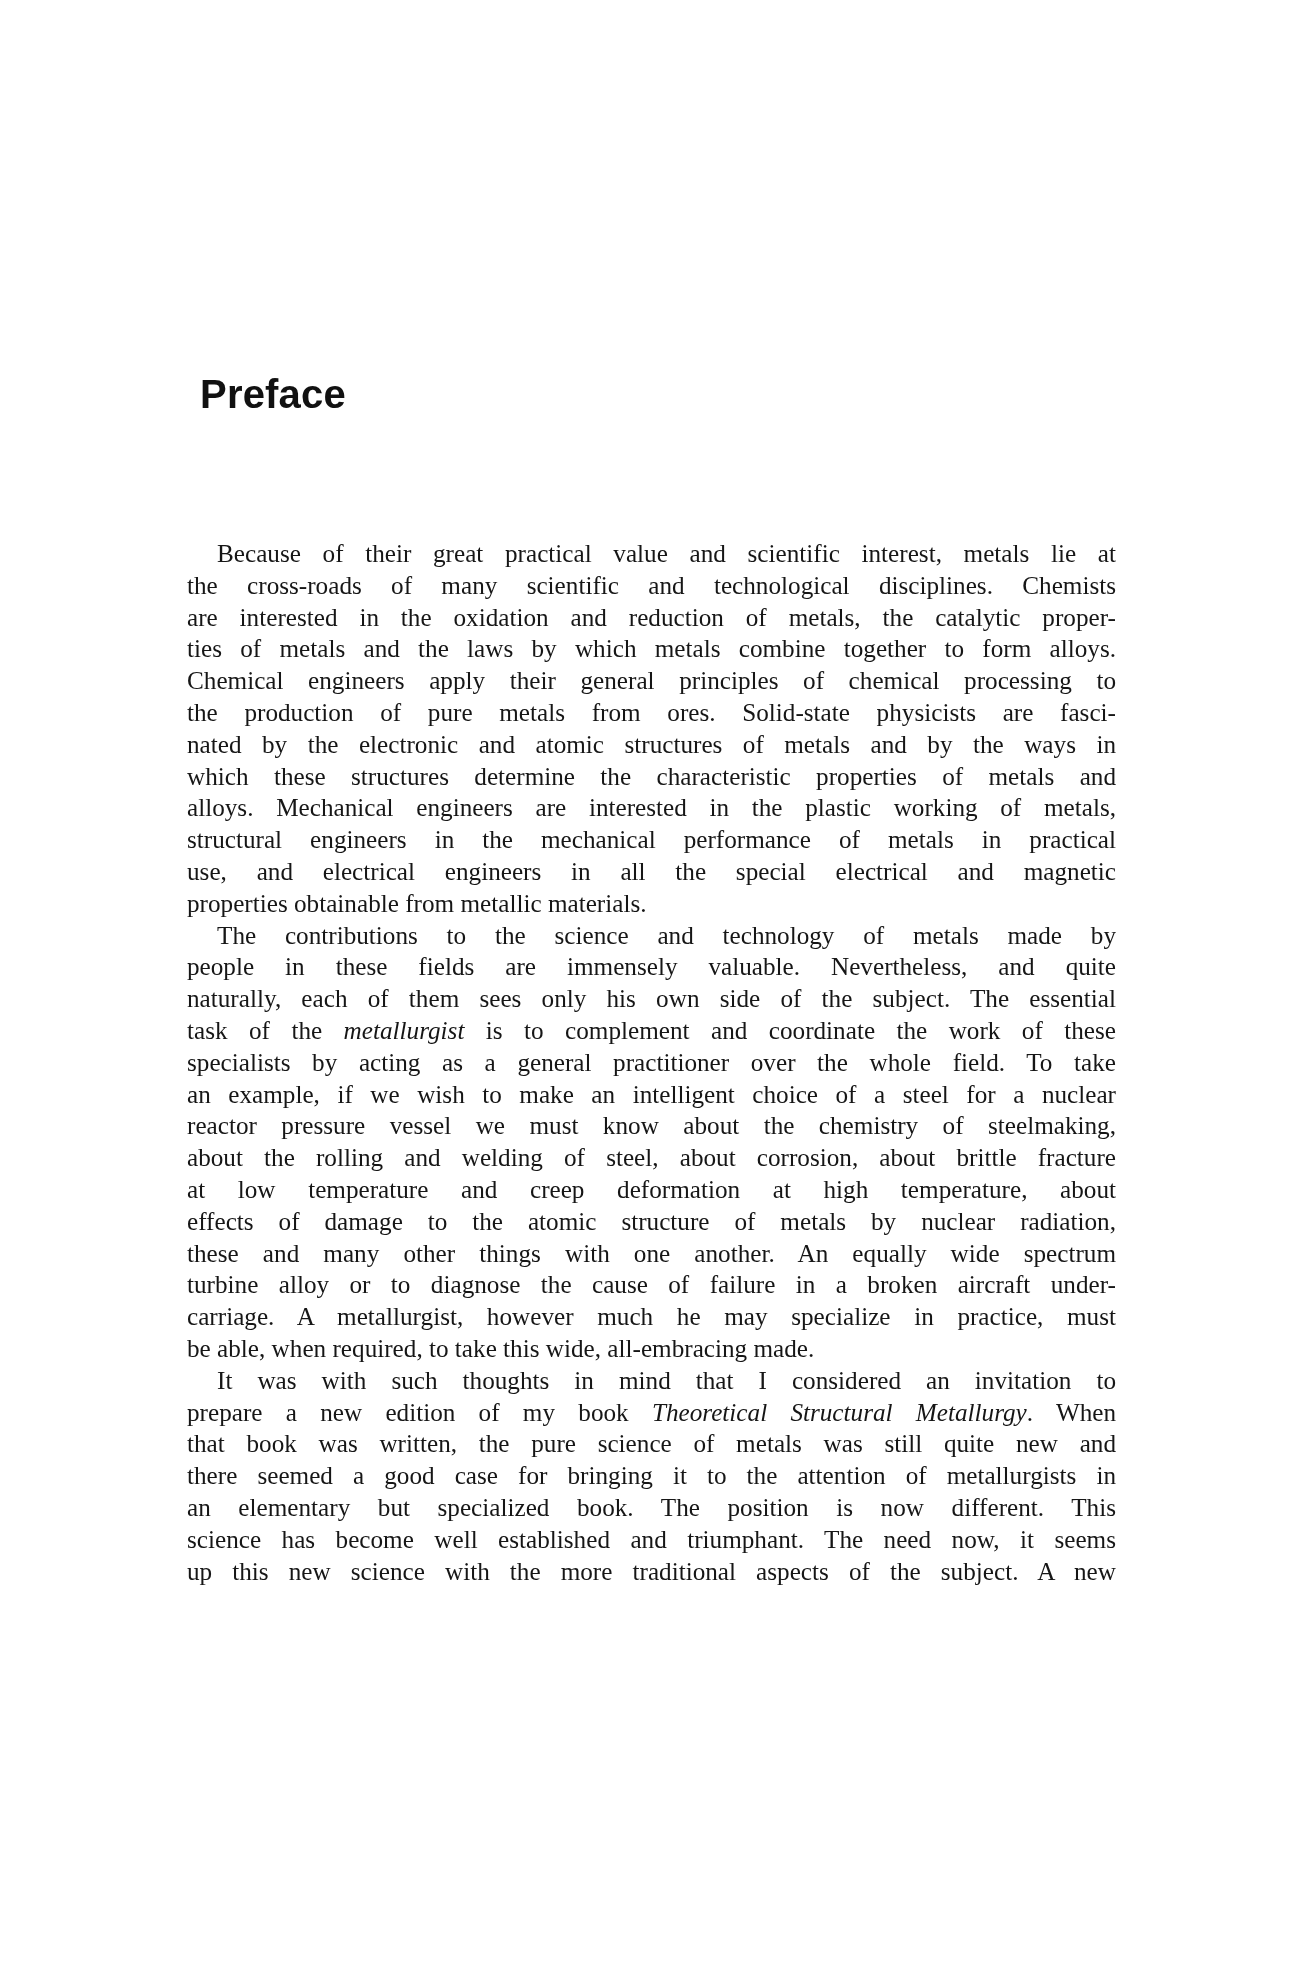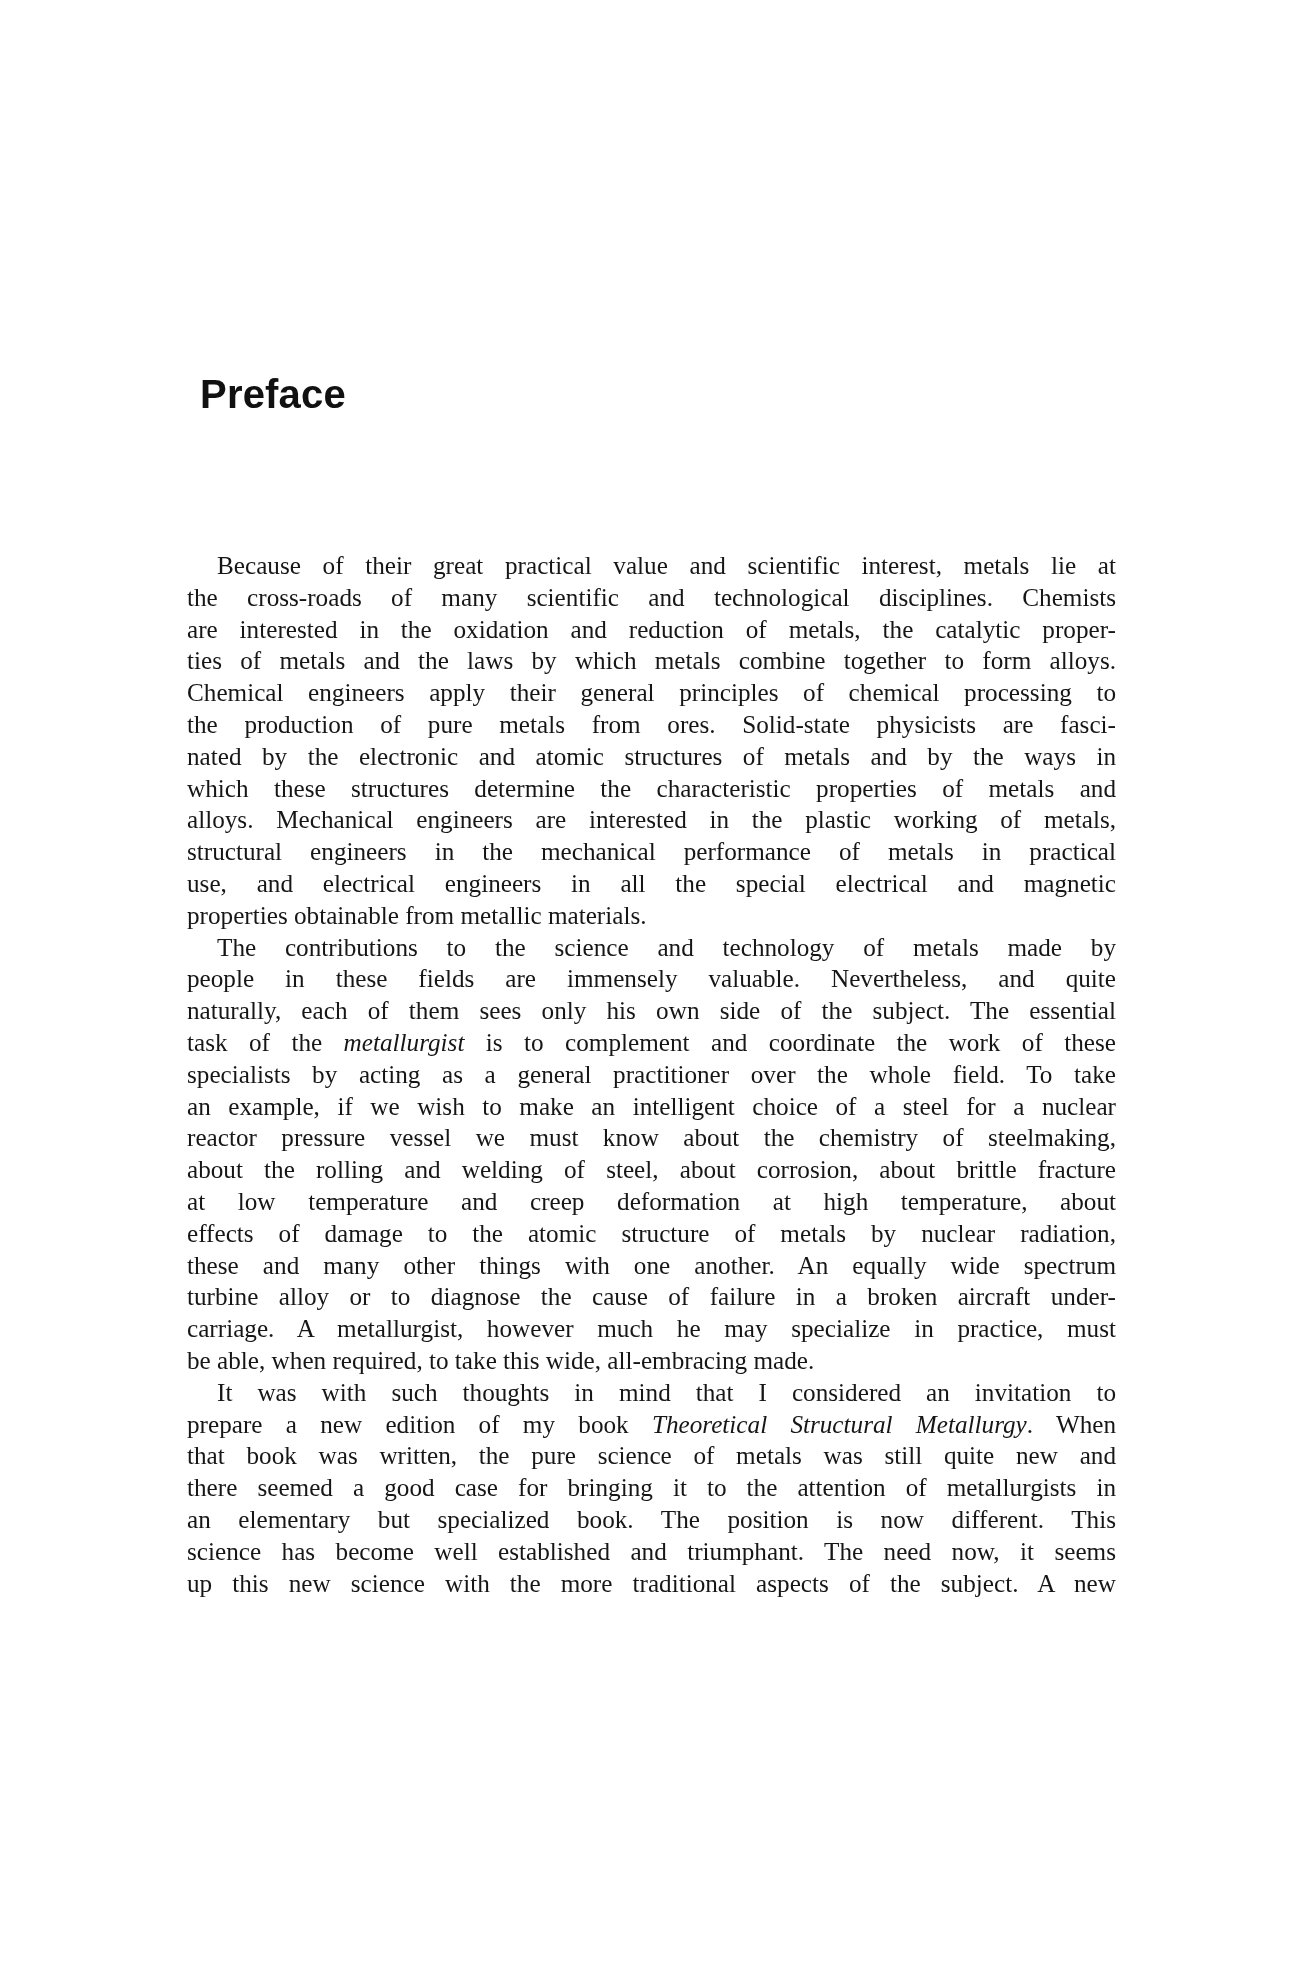--- a/index.html
+++ b/index.html
@@ -6,21 +6,21 @@
   body { width: 1304px; height: 1964px; position: relative; overflow: hidden; }
   .page { position: absolute; left: 0; top: 0; width: 1304px; height: 1964px; background: #fff; }
   .title {
     position: absolute; left: 200px; top: 372px;
     font-family: "Liberation Sans", sans-serif; font-weight: bold;
     font-size: 40px; color: #111; margin: 0; letter-spacing: 0.2px;
   }
   .body {
     position: absolute; left: 187px; top: 538px; width: 929px;
     font-family: "Liberation Serif", serif; font-size: 25.2px;
-    line-height: 31.8px; color: #161616; margin-top: 12px;
+    line-height: 31.8px; color: #161616;
   }
   .line { display: block; white-space: nowrap; text-align: justify; text-align-last: justify; height: 31.8px; }
   .line.last { text-align-last: left; }
   .line.indent { padding-left: 30px; }
   .line i { }
 </style>
 </head>
 <body>
 
 <div class="page">

